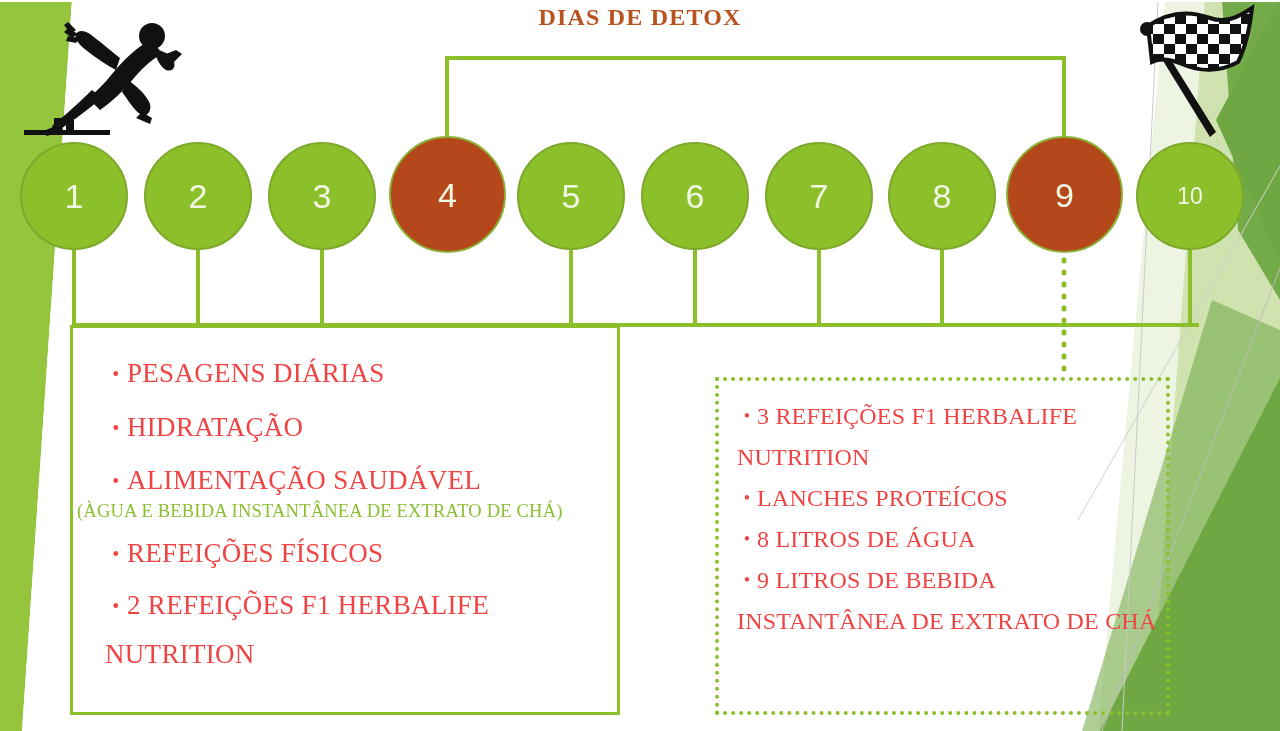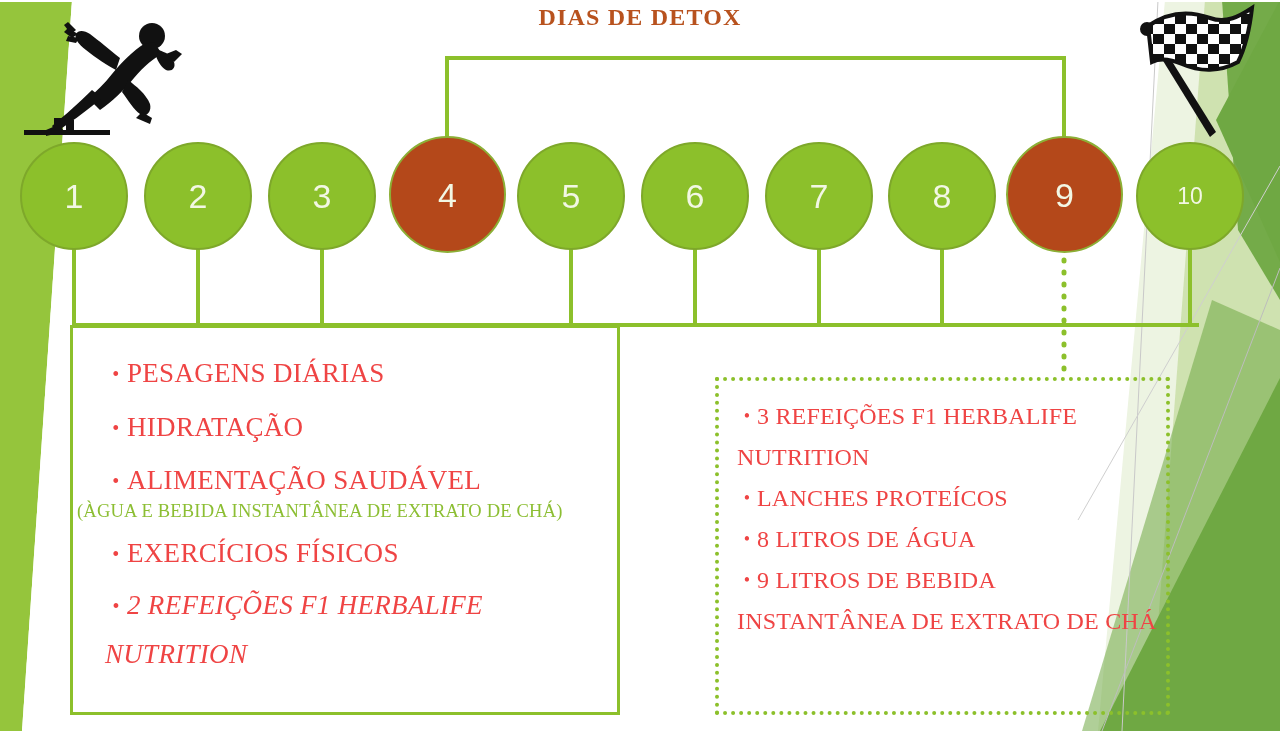--- a/index.html
+++ b/index.html
@@ -234,23 +234,23 @@
       <li class="li">
         <span class="bullet">•</span><span class="txt">HIDRATAÇÃO</span>
       </li>
       <li class="li">
         <span class="bullet">•</span><span class="txt">ALIMENTAÇÃO SAUDÁVEL</span>
       </li>
     </ul>
     <div class="note">(ÀGUA E BEBIDA INSTANTÂNEA DE EXTRATO DE CHÁ)</div>
     <ul class="list" style="padding-top:2px;">
       <li class="li">
-        <span class="bullet">•</span><span class="txt">EXERCÍCIOS FÍSICOS</span>
-      </li>
-      <li class="li wrap" style="padding-right:10px;font-style:italic;">
+        <span class="bullet">•</span><span class="txt">REFEIÇÕES FÍSICOS</span>
+      </li>
+      <li class="li wrap" style="padding-right:10px;">
         <span class="bullet">•</span><span class="txt">2 REFEIÇÕES F1 HERBALIFE NUTRITION</span>
       </li>
     </ul>
   </div>
 
   <div class="box-right">
     <ul class="list">
       <li class="li">
         <span class="bullet">•</span><span class="txt">3 REFEIÇÕES F1 HERBALIFE NUTRITION</span>
       </li>

